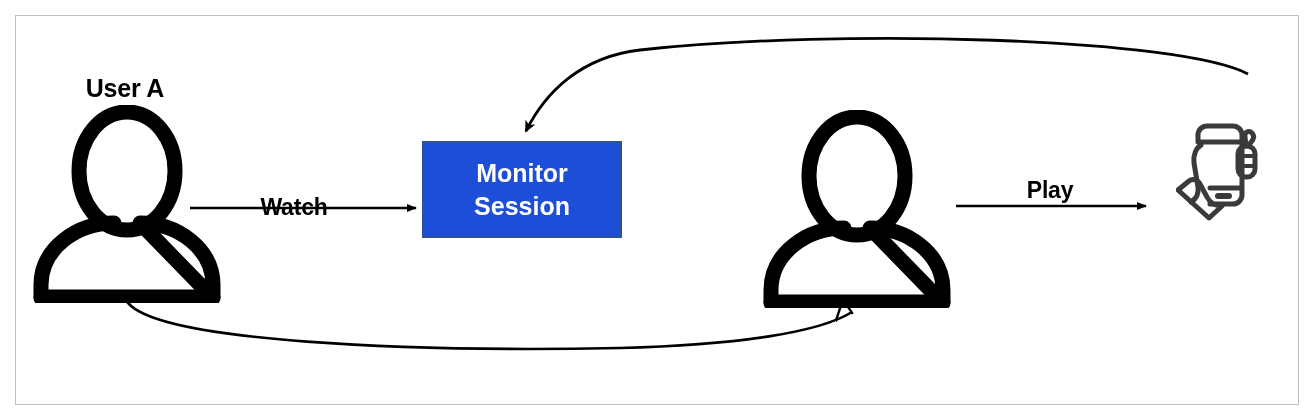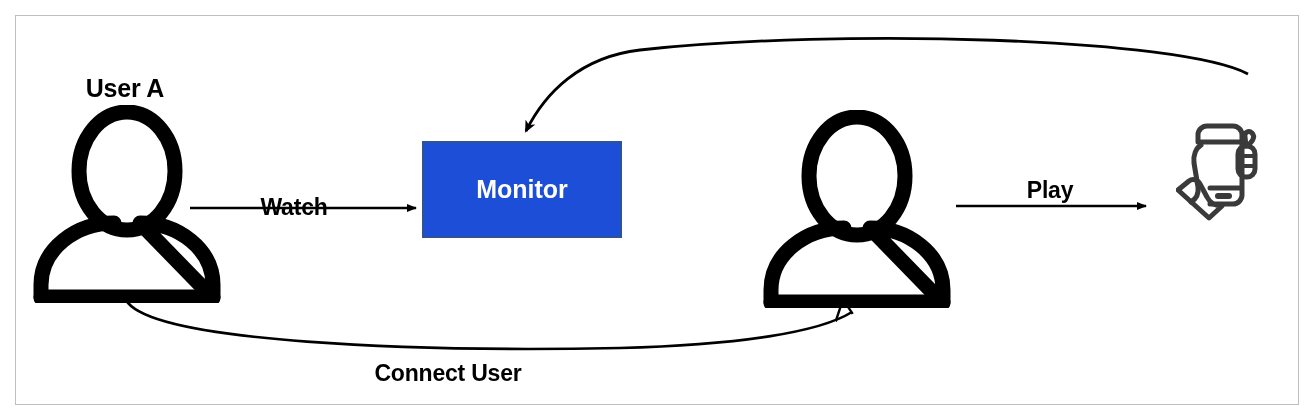--- a/index.html
+++ b/index.html
@@ -119,20 +119,21 @@
     <ellipse cx="99" cy="66" rx="48" ry="59" fill="none" stroke="#000000" stroke-width="15"></ellipse>
     <path d="M13,193 L13,180 C13,144 48,118 86,118
              M112,118 C150,118 185,144 185,180 L185,193 Z" fill="none" stroke="#000000" stroke-width="15" stroke-linecap="round" stroke-linejoin="round"></path>
     <path d="M13,192 L185,192" fill="none" stroke="#000000" stroke-width="15" stroke-linecap="round"></path>
   </svg>
 
   <div class="label edge-label" style="left:189px; top:169px; width:210px;margin-top:27px;">Watch</div>
 
   <div id="monitor-box">
     <div class="box-line">Monitor</div>
+    <div class="box-line">Session</div>
   </div>
 
 
   <svg class="person" style="left:758px; top:110px; width:198px; height:198px;" viewBox="0 0 198 198" xmlns="http://www.w3.org/2000/svg">
     <ellipse cx="99" cy="66" rx="48" ry="59" fill="none" stroke="#000000" stroke-width="15"></ellipse>
     <path d="M13,193 L13,180 C13,144 48,118 86,118
              M112,118 C150,118 185,144 185,180 L185,193 Z" fill="none" stroke="#000000" stroke-width="15" stroke-linecap="round" stroke-linejoin="round"></path>
     <path d="M13,192 L185,192" fill="none" stroke="#000000" stroke-width="15" stroke-linecap="round"></path>
   </svg>
 
@@ -152,15 +153,14 @@
       <path d="M25,28 C20,31 17,38 18,46 L22,70 C23,78 20,82 15,85"></path>
       <path d="M2,73 L13,64 C17,61 22,63 24,67 L31,80
                C34,86 40,89 46,89 L33,101 L2,73"></path>
 
       <path d="M70,29 C76,26 80,20 76,16 C73,13 68,15 69,20 L70,29"></path>
       <rect x="62" y="29" width="17" height="31" rx="8"></rect>
       <path d="M62,39 L79,39 M62,49 L79,49" stroke-width="4"></path>
     </g>
   </svg>
 
-  <div class="label edge-label" style="left:343px; top:362px; width:210px;">Connect User</div>
 
 </div>
 
 </body></html>

